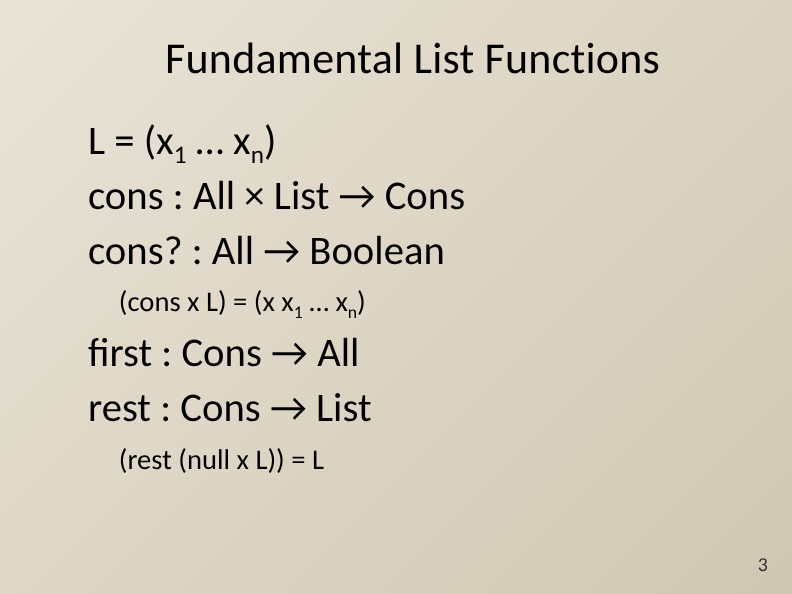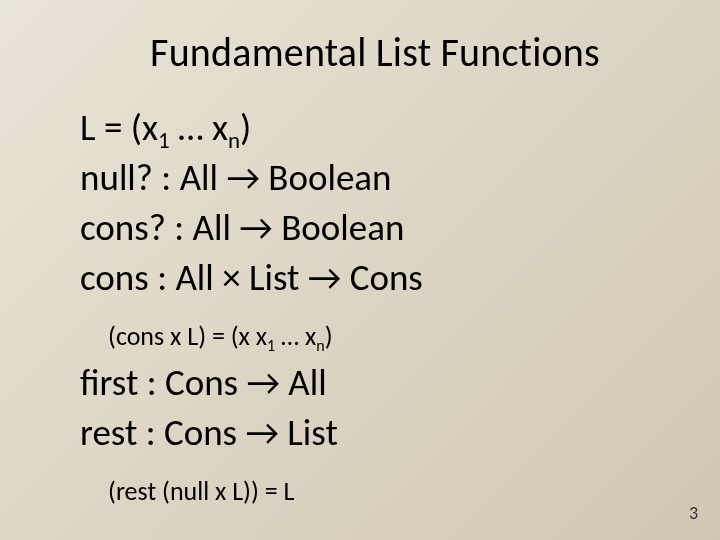--- a/index.html
+++ b/index.html
@@ -31,21 +31,21 @@
   }
   .body-line {
     font-size: 37px;
     line-height: 1.35;
     margin: 0;
     font-weight: 400;
   }
   .sub-line {
     font-size: 26px;
     line-height: 1.5;
-    margin: 14px 0 2px 28px;
+    margin: 2px 0 2px 28px;
     font-weight: 400;
   }
   sub {
     font-size: 0.62em;
     vertical-align: sub;
     line-height: 0;
   }
   .pagenum {
     position: absolute;
     right: 22px;
@@ -58,25 +58,24 @@
 <body>
 
 <div class="slide">
 
   <h1 class="title">Fundamental List Functions</h1>
 
   <p class="body-line">
     <span>L = (x</span><sub>1</sub><span> … x</span><sub>n</sub><span>)</span>
   </p>
 
-  <p class="body-line">null? : All → Boolean</p>
+
+  <p class="body-line">cons : All × List → Cons</p>
 
   <p class="body-line">cons? : All → Boolean</p>
-
-  <p class="body-line">cons : All × List → Cons</p>
 
   <p class="sub-line">
     <span>(cons x L) = (x x</span><sub>1</sub><span> … x</span><sub>n</sub><span>)</span>
   </p>
 
   <p class="body-line">first : Cons → All</p>
 
 
   <p class="body-line">rest : Cons → List</p>
 

